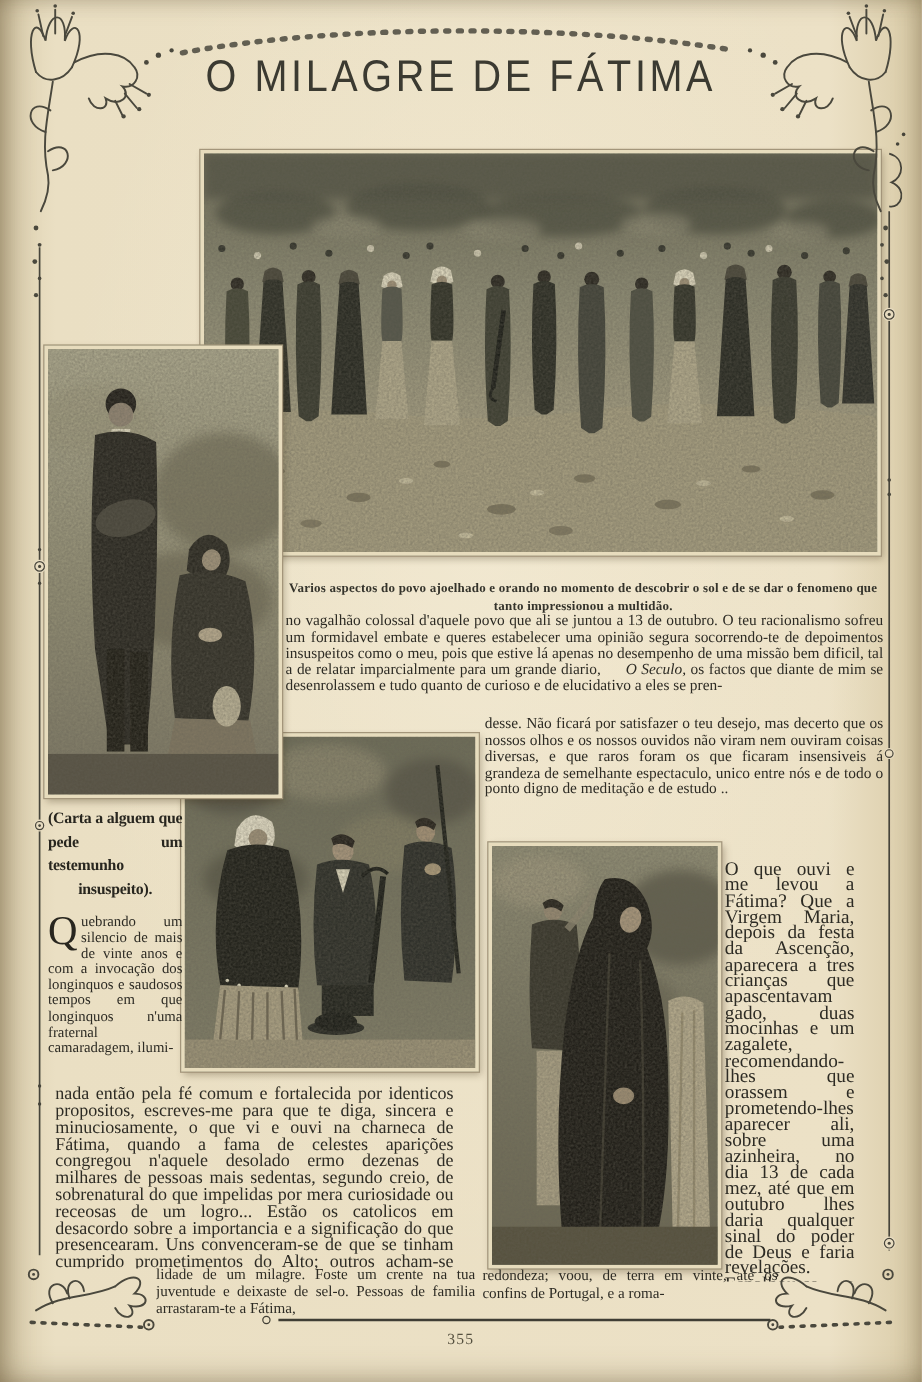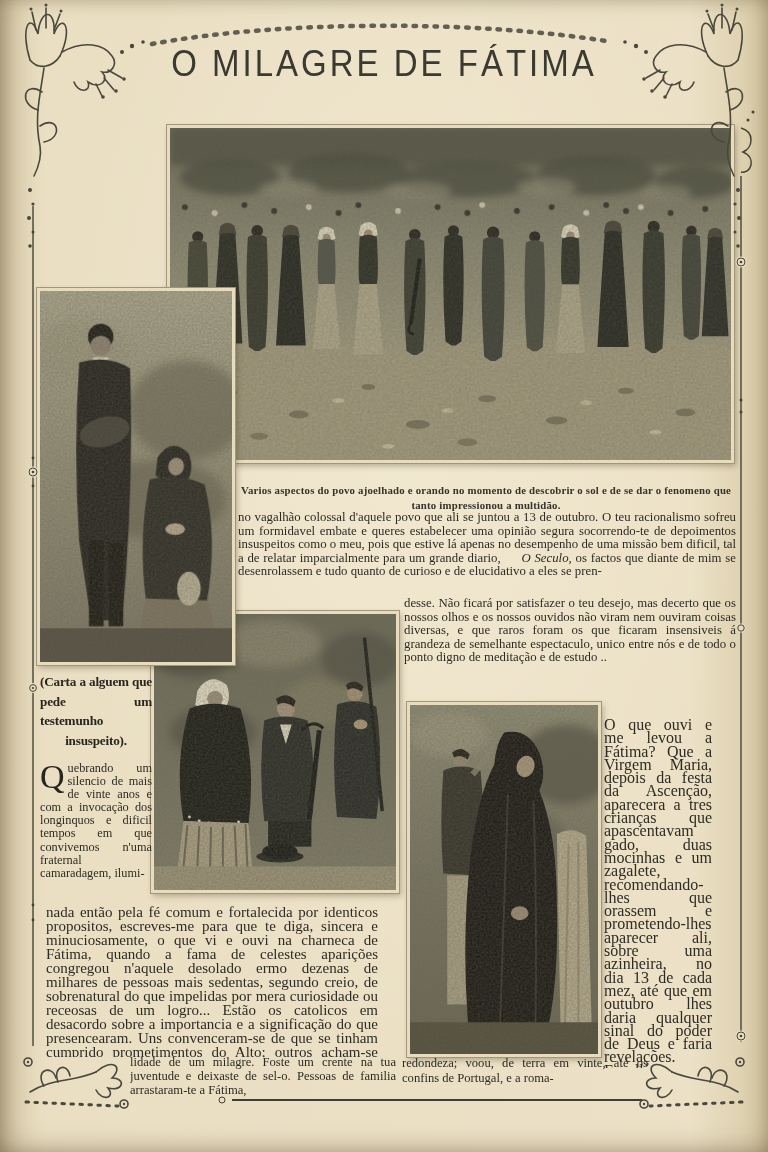--- a/index.html
+++ b/index.html
@@ -367,21 +367,22 @@
       <rect width="192" height="352" filter="url(#grain)" opacity=".5"></rect>
     </svg>
   </div>
 
   <div class="abs caption">Varios aspectos do povo ajoelhado e orando no momento de descobrir o sol e de se dar o fenomeno que tanto impressionou a multidão.</div>
 
   <div class="abs t main-a"><span>no vagalhão colossal d'aquele povo que ali se juntou a 13 de outubro. O teu racionalismo sofreu um formidavel embate e queres estabelecer uma opinião segura socorrendo-te de depoimentos insuspeitos como o meu, pois que estive lá apenas no desempenho de uma missão bem dificil, tal a de relatar imparcialmente para um grande diario, </span><i>O Seculo,</i><span> os factos que diante de mim se desenrolassem e tudo quanto de curioso e de elucidativo a eles se pren-</span></div>
   <div class="abs t main-b">desse. Não ficará por satisfazer o teu desejo, mas decerto que os nossos olhos e os nossos ouvidos não viram nem ouviram coisas diversas, e que raros foram os que ficaram insensiveis á grandeza de semelhante espectaculo, unico entre nós e de todo o ponto digno de meditação e de estudo ..</div>
 
   <div class="abs heading">(Carta a alguem que pede um testemunho insuspeito).</div>
-  <div class="abs t left1"><span class="dropcap">Q</span><span>uebrando um silencio de mais de vinte anos e com a invocação dos longinquos e dificil tempos em que convivemos n'uma fraternal camaradagem, ilumi-</span></div>
+  <div class="abs t left1"><span class="dropcap">Q</span><span>uebrando um silencio de mais de vinte anos e com a invocação dos longinquos e saudosos tempos em que longinquos n'uma fraternal camaradagem, ilumi-</span></div>
   <div class="abs t left2">nada então pela fé comum e fortalecida por identicos propositos, escreves-me para que te diga, sincera e minuciosamente, o que vi e ouvi na charneca de Fátima, quando a fama de celestes aparições congregou n'aquele desolado ermo dezenas de milhares de pessoas mais sedentas, segundo creio, de sobrenatural do que impelidas por mera curiosidade ou receosas de um logro... Estão os catolicos em desacordo sobre a importancia e a significação do que presencearam. Uns convenceram-se de que se tinham cumprido prometimentos do Alto; outros acham-se ainda longe de acreditar na incontroversa rea-</div>
   <div class="abs t left3">lidade de um milagre. Foste um crente na tua juventude e deixaste de sel-o. Pessoas de familia arrastaram-te a Fátima,</div>
 
   <div class="abs t rightcol">O que ouvi e me levou a Fátima? Que a Virgem Maria, depois da festa da Ascenção, aparecera a tres crianças que apascentavam gado, duas mocinhas e um zagalete, recomendando-lhes que orassem e prometendo-lhes aparecer ali, sobre uma azinheira, no dia 13 de cada mez, até que em outubro lhes daria qualquer sinal do poder de Deus e faria revelações. Espalhou-se a nova por muitas leguas em</div>
 
   <div class="abs t bottomb">redondeza; voou, de terra em vinte, até os confins de Portugal, e a roma-</div>
 
+  <div class="abs pagenum">355</div>
 </div>
 
 </body></html>

